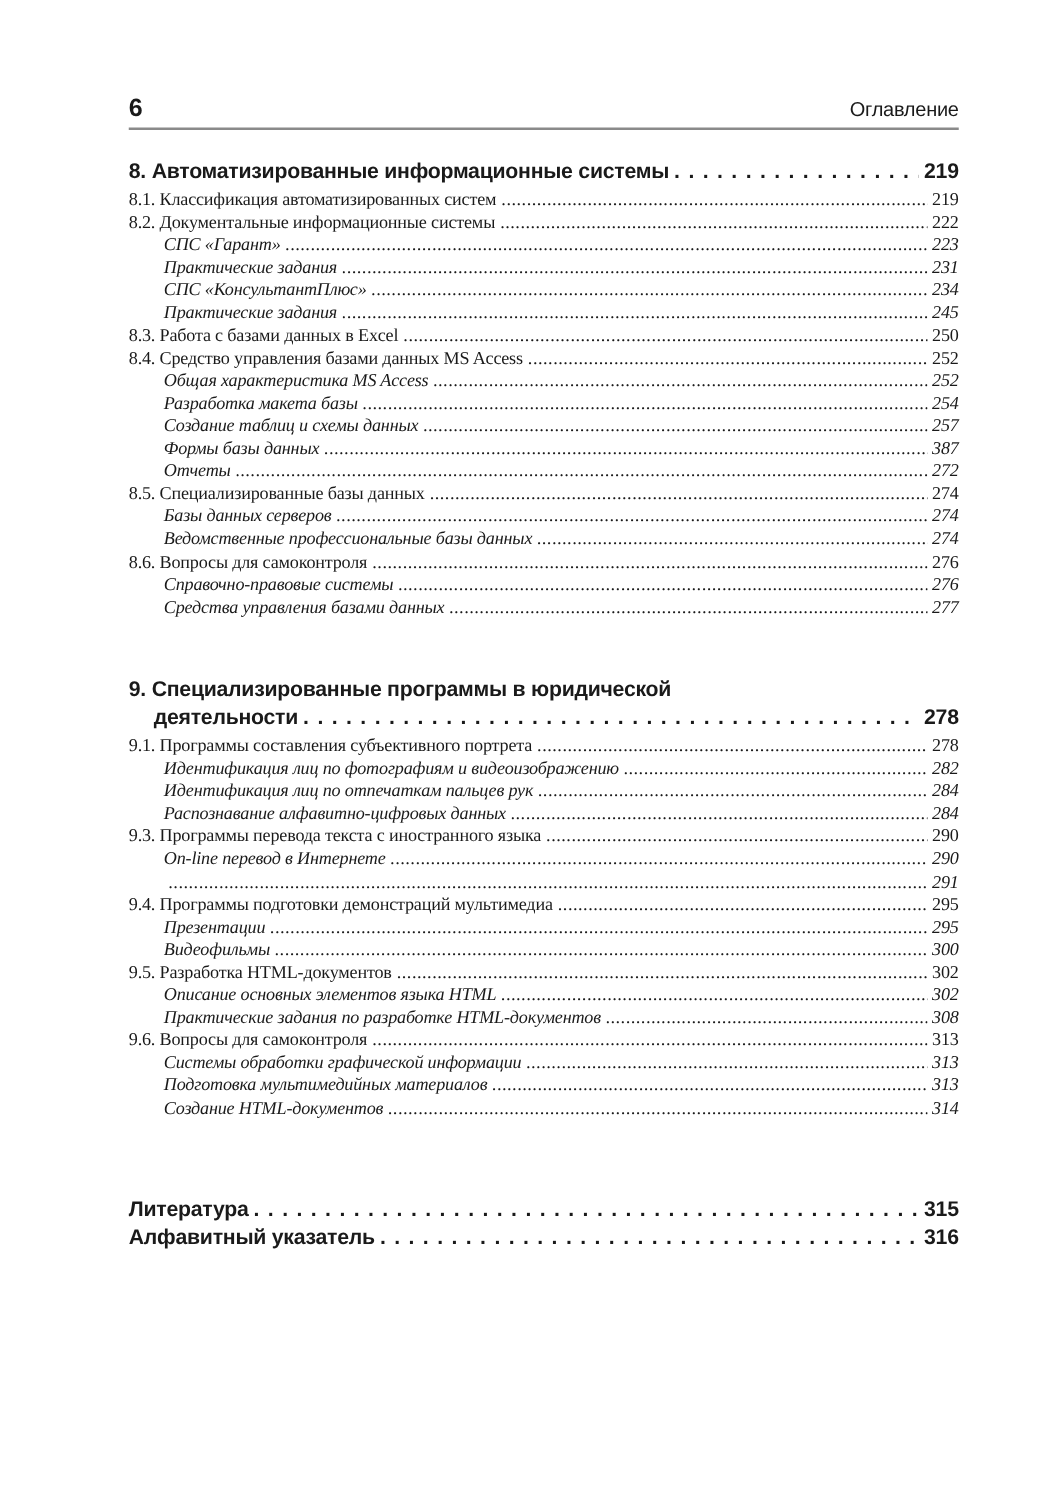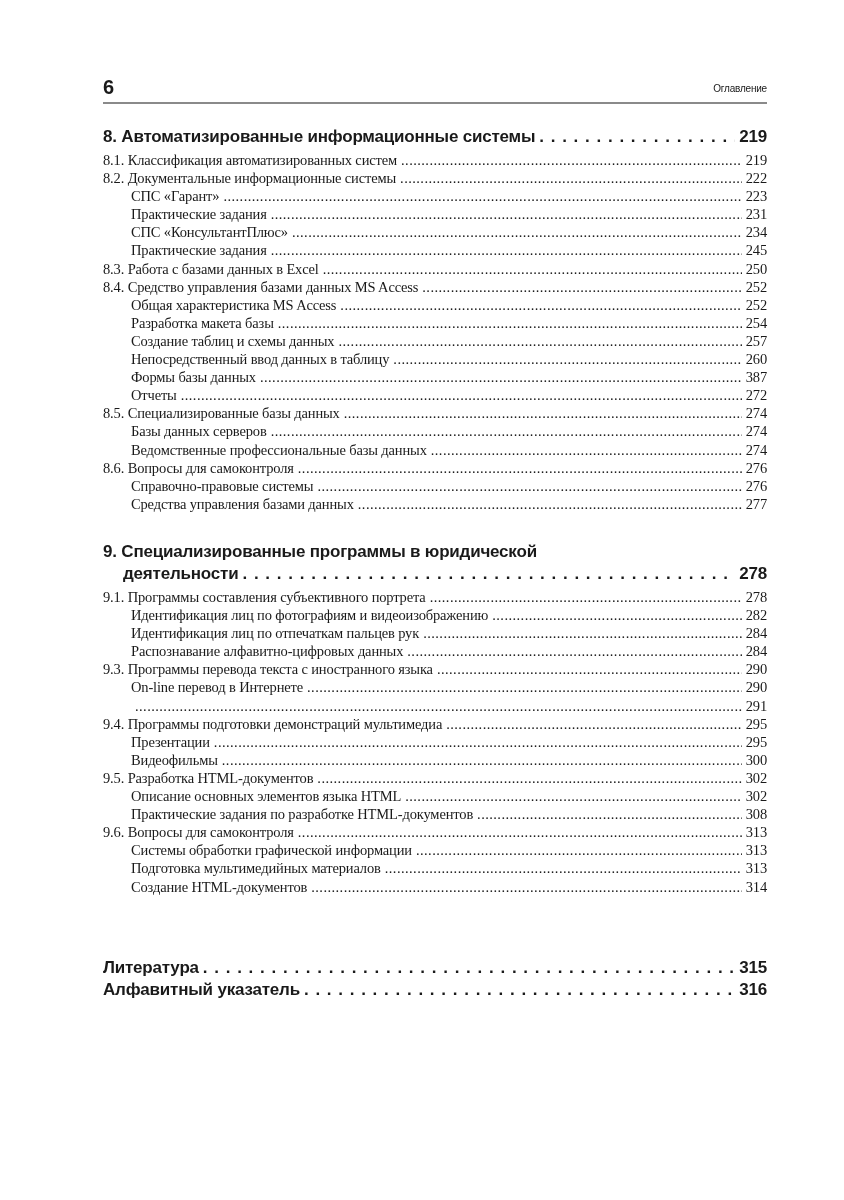--- a/index.html
+++ b/index.html
@@ -1,32 +1,32 @@
 <!DOCTYPE html>
 <html><head>
 <meta charset="utf-8">
 <style>
   html, body { margin: 0; padding: 0; background: #ffffff; }
   body { width: 844px; height: 1200px; position: relative; overflow: hidden; color: #1a1a1a; }
   .page { position: absolute; left: 103px; top: 76px; width: 664px; }
   .header { position: relative; height: 24px; }
   .page-num { position: absolute; left: 0; top: 0; font-family: "Liberation Sans", sans-serif; font-weight: bold; font-size: 20px; line-height: 22px; }
-  .running-title { position: absolute; right: 0; top: 4px; font-family: "Liberation Sans", sans-serif; font-size: 10px; line-height: 18px; letter-spacing: -0.2px; margin-left: 25px; }
+  .running-title { position: absolute; right: 0; top: 4px; font-family: "Liberation Sans", sans-serif; font-size: 16px; line-height: 18px; letter-spacing: -0.2px; margin-left: 25px; }
   .rule { position: absolute; left: 0; right: 0; top: 26px; height: 2px; background: #8a8a8a; }
 
   .toc { position: absolute; left: 0; width: 664px; }
   .row { display: flex; align-items: baseline; white-space: nowrap; }
   .row .label { flex: 0 0 auto; }
   .row .dots { flex: 1 1 auto; overflow: hidden; margin: 0 4px; }
   .row .dots::after { content: ". . . . . . . . . . . . . . . . . . . . . . . . . . . . . . . . . . . . . . . . . . . . . . . . . . . . . . . . . . . . . . . . . . . . . . . . . . . . . . . . . . . . . . . . . . . . . . . . . . . . . . . . . . . . . . . . . . . . . . . . . . . . . . . . . . . . . . . . . . . . . . . . . . . . . . . . . . ."; }
   .row .pg { flex: 0 0 auto; text-align: right; }
 
   .sec { font-family: "Liberation Serif", serif; font-size: 14.5px; line-height: 18.1px; height: 18.1px; letter-spacing: -0.15px; }
   .sec .dots::after { letter-spacing: -1.6px; }
-  .sub { padding-left: 28px; }
+  .sub { padding-left: 28px; font-style: italic; }
 
   .chap { font-family: "Liberation Sans", sans-serif; font-weight: bold; font-size: 17px; line-height: 22px; letter-spacing: -0.2px; }
   .chap .dots::after { letter-spacing: 1px; }
   .chap-wrap-first { font-family: "Liberation Sans", sans-serif; font-weight: bold; font-size: 17px; line-height: 22px; letter-spacing: -0.2px; }
   .chap-cont { padding-left: 20px; }
 </style>
 </head>
 <body>
 
 <div class="page">
@@ -93,25 +93,20 @@
         <span class="label">Разработка макета базы</span>
         <span class="dots"></span>
         <span class="pg">254</span>
       </div>
       <div class="row sec sub">
         <span class="label">Создание таблиц и схемы данных</span>
         <span class="dots"></span>
         <span class="pg">257</span>
       </div>
       <div class="row sec sub">
-        <span class="label">Непосредственный ввод данных в таблицу</span>
-        <span class="dots"></span>
-        <span class="pg">260</span>
-      </div>
-      <div class="row sec sub">
         <span class="label">Формы базы данных</span>
         <span class="dots"></span>
         <span class="pg">387</span>
       </div>
       <div class="row sec sub">
         <span class="label">Отчеты</span>
         <span class="dots"></span>
         <span class="pg">272</span>
       </div>
       <div class="row sec">

